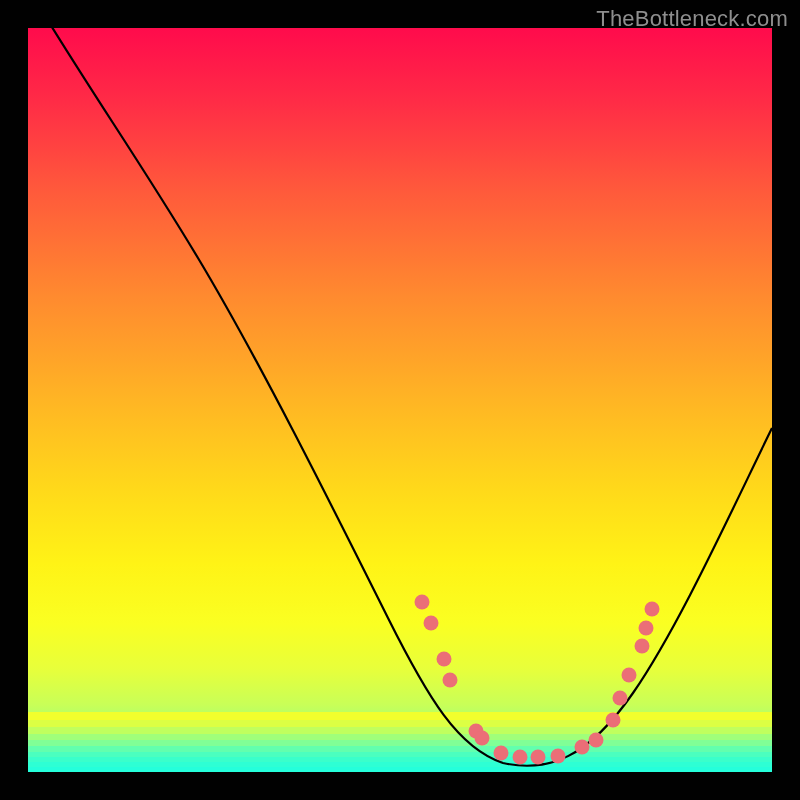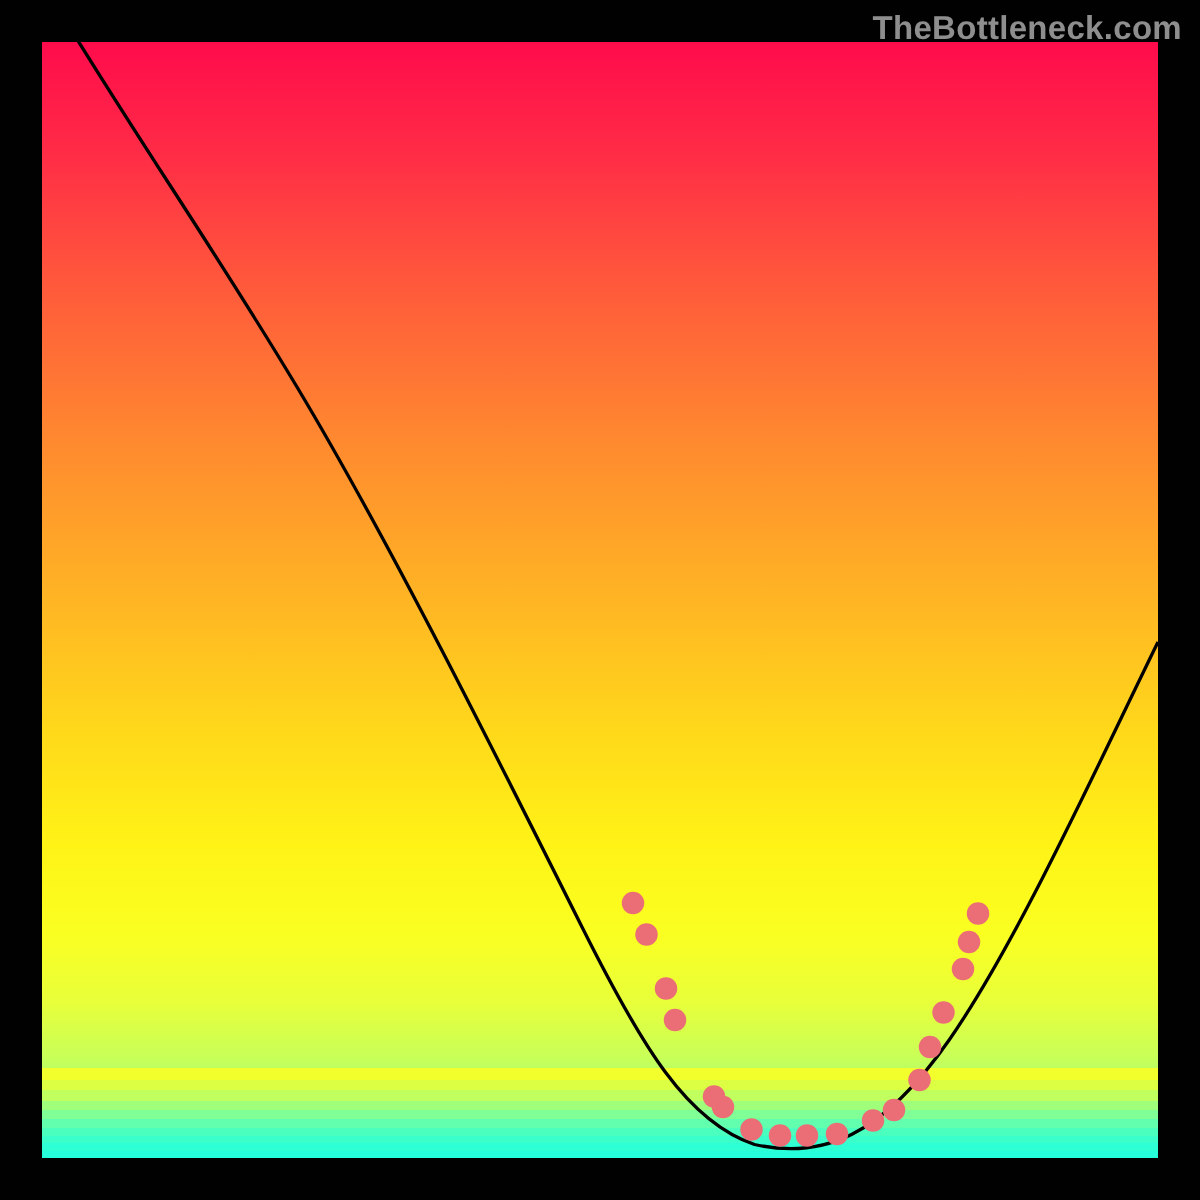--- a/index.html
+++ b/index.html
@@ -58,21 +58,21 @@
   }
   .green-strata div {
     width: 100%;
   }
   .watermark {
     position: absolute;
     top: 6px;
     right: 12px;
     color: #8e8e8e;
     font-size: 22px;
-    font-weight: 700;
+    font-weight: 400;
     letter-spacing: 0.2px;
     -webkit-font-smoothing: antialiased;
   }
   svg.curve {
     position: absolute;
     left: 0;
     top: 0;
     width: 100%;
     height: 100%;
   }

